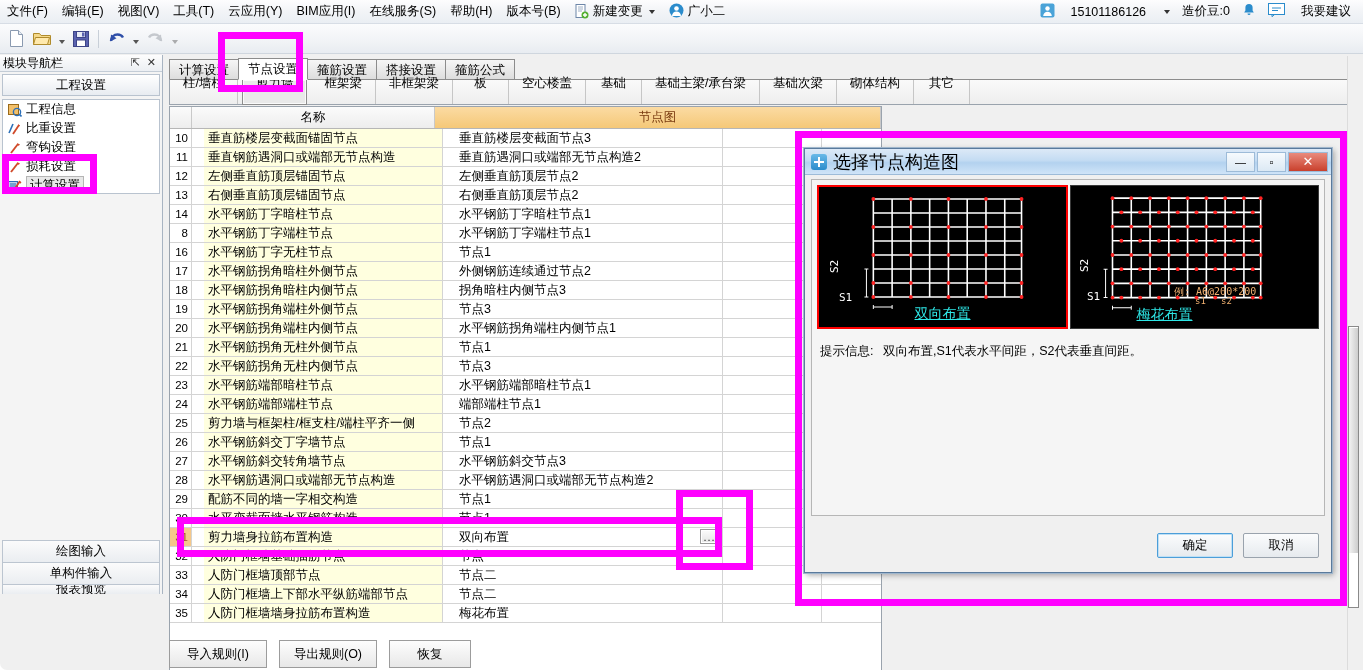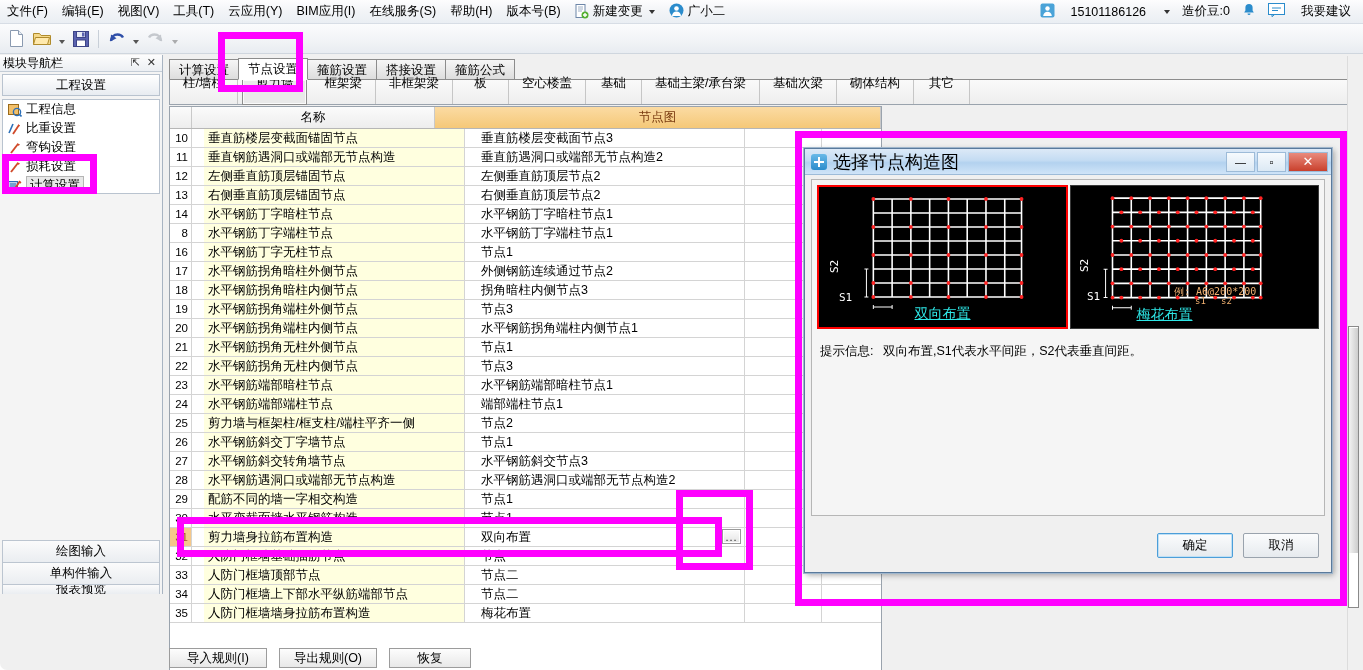--- a/index.html
+++ b/index.html
@@ -96,38 +96,38 @@
           background:#fff; border:1px solid #9aa3ad; overflow:hidden;}
   .grid-head { display:flex; height:22px; background:linear-gradient(to bottom,#fbfbfb,#ededed);
                border-bottom:1px solid #b6b6b6;}
   .gh-num { width:22px; border-right:1px solid #c9c9c9;}
   .gh-name { width:243px; border-right:1px solid #c9c9c9; display:flex;align-items:center;justify-content:center;font-size:12.5px;}
   .gh-node { flex:1; display:flex;align-items:center;justify-content:center; font-size:12.5px;
              background:linear-gradient(to bottom,#fbdba3,#f5c878); color:#7a3b10; border-right:1px solid #c9c9c9;}
   .grow { display:flex; height:19px; border-bottom:1px solid #d4d4d4;gap:12px; }
   .gc-num { width:22px; border-right:1px solid #d4d4d4; display:flex;align-items:center;justify-content:flex-end;
             padding-right:3px; font-size:11.5px; background:#fff;}
-  .gc-name { width:261px; border-right:1px solid #d4d4d4; display:flex;align-items:center; padding-left:4px;
+  .gc-name { width:239px; border-right:1px solid #d4d4d4; display:flex;align-items:center; padding-left:4px;
              font-size:12.5px; background:#ffffdf; white-space:nowrap; overflow:hidden;}
   .gc-node { width:268px; border-right:1px solid #d4d4d4; display:flex;align-items:center; padding-left:4px;
              font-size:12.5px; background:#fff; white-space:nowrap; overflow:hidden; position:relative;}
   .gc-rest { flex:1; background:#fff; border-right:1px solid #d4d4d4;}
   .gc-rest2 { width:47px; background:#fff; }
   .grow.sel .gc-num { background:#f5c88a; color:#a0522d; }
   .grow.sel .gc-name { background:#ffffdf; }
   .ellip-btn {
     position:absolute; right:3px; top:1px; width:19px;height:15px;
     border:1px solid #9a9a9a; background:linear-gradient(to bottom,#fcfcfc,#e4e4e4);
     display:flex;align-items:center;justify-content:center; font-size:11px; letter-spacing:1px; line-height:8px; color:#222;
     box-shadow: inset 0 0 0 1px #fff;
   }
 
   .bottombar { position:absolute; left:5px; bottom:2px; display:flex; gap:12px; }
   .bb {
-    height:20px; min-width:98px; padding:0 10px; display:flex;align-items:center;justify-content:center;
+    height:28px; min-width:98px; padding:0 10px; display:flex;align-items:center;justify-content:center;
     font-size:12.5px; background:linear-gradient(to bottom,#fdfdfd,#e8e8e8); border:1px solid #9c9c9c;
   }
 
   
   .vscroll-outer { position:absolute; right:0; top:56px; width:16px; bottom:0; background:#f0f0f0; border-left:1px solid #dcdcdc;}
   .vscroll-inner { position:absolute; right:4px; top:326px; width:11px; height:282px; background:#fff; border:1px solid #8a8a8a;}
   .vscroll-thumb { position:absolute; right:5px; top:328px; width:9px; height:225px; background:linear-gradient(to right,#f3f3f3,#cdcdcd); }
 
   
   .dialog {

